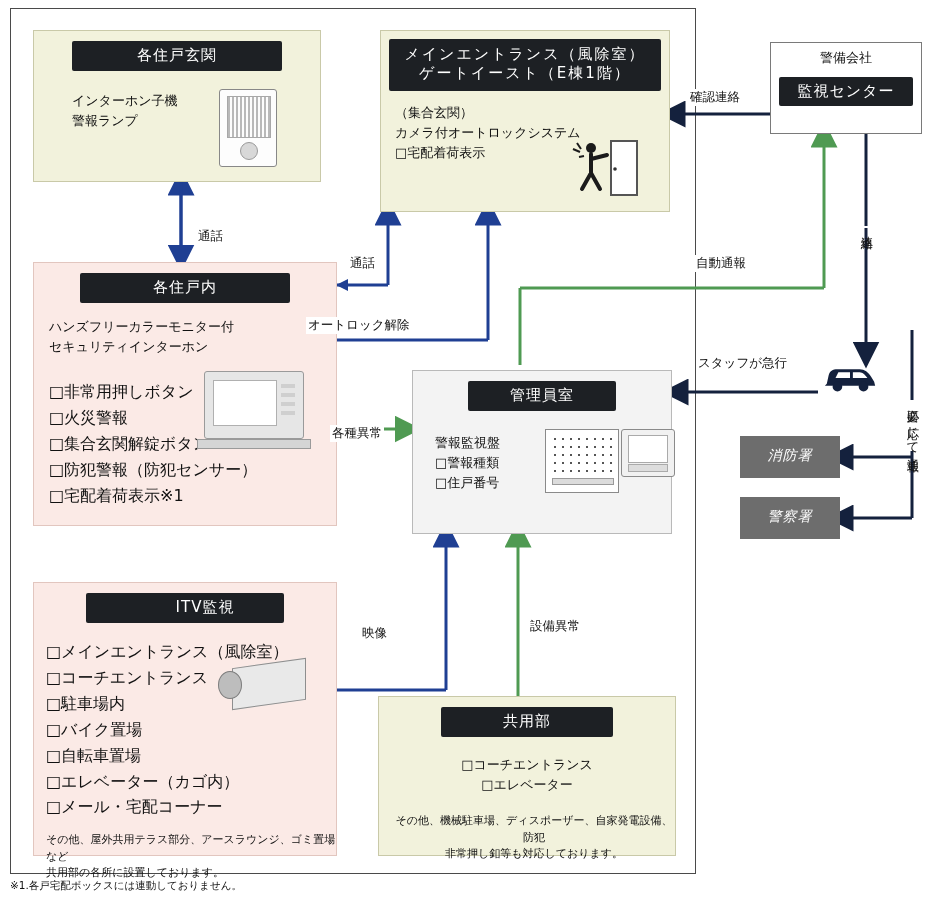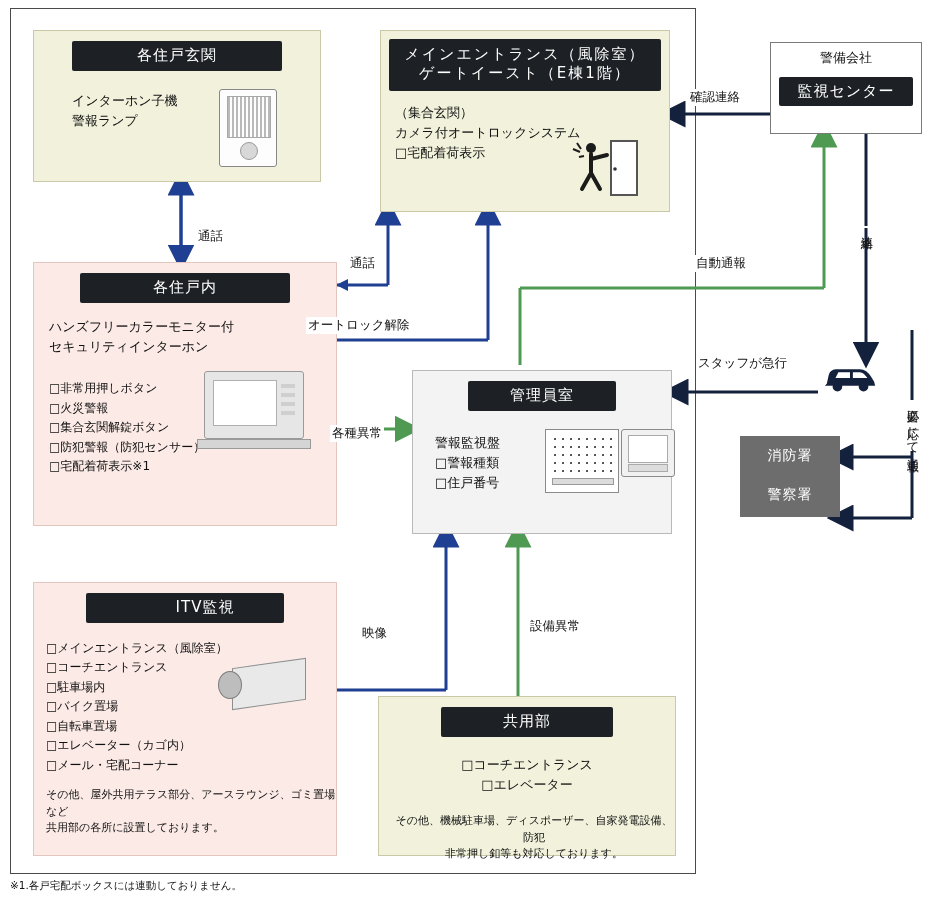--- a/index.html
+++ b/index.html
@@ -84,25 +84,25 @@
     position:absolute;left:6px;width:60px;height:5px;background:#dcdcdc;border:1px solid #9a9a9a;
   }
   .crtmon{
     width:52px;height:46px;background:#f1f1f1;border:1.5px solid #8a8a8a;border-radius:3px;
   }
   .crtmon .scr{position:absolute;left:6px;top:5px;width:38px;height:26px;background:#fff;border:1px solid #aaa;}
   .crtmon .ctrl{position:absolute;left:6px;top:34px;width:38px;height:6px;background:#ddd;border:1px solid #aaa;}
   .door-fig{width:68px;height:58px;}
   .grayblock{
     background:#6d6d6d;color:#ffffff;text-align:center;font-size:14px;
-    padding:8px 0;letter-spacing:1px;
+    padding:8px 0;letter-spacing:1px;font-style:italic;
   }
   .dept-box{position:absolute;}
   ul.plain{margin:0;padding:0;list-style:none;}
-  ul.plain li{font-size:12px;line-height:1.62;}
+  ul.plain li{font-size:16px;line-height:1.62;}
   .center{text-align:center;}
 </style>
 </head>
 <body>
 
 <div class="canvas">
 
   <div class="box outerframe"></div>
 
   <svg class="lines" viewBox="0 0 939 901">
@@ -278,21 +278,21 @@
       <circle cx="44" cy="27" r="5" fill="#14213d"></circle>
       <path d="M18 12 L30 12 L30 18 L15 18 Z" fill="#ffffff"></path>
       <path d="M33 12 L40 12 C43 12 46 15 48 18 L33 18 Z" fill="#ffffff"></path>
     </svg>
   </div>
 
   <div class="box dept-box" style="left:740px;top:436px;width:100px;height:42px;">
     <div class="grayblock" style="height:42px;box-sizing:border-box;padding-top:11px;">消防署</div>
   </div>
 
-  <div class="box dept-box" style="left:740px;top:475px;width:100px;height:42px;">
+  <div class="box dept-box" style="left:740px;top:497px;width:100px;height:42px;">
     <div class="grayblock" style="height:42px;box-sizing:border-box;padding-top:11px;">警察署</div>
   </div>
 
   <div class="edge-label" style="left:196px;top:228px;">通話</div>
   <div class="edge-label" style="left:348px;top:255px;">通話</div>
   <div class="edge-label" style="left:306px;top:317px;">オートロック解除</div>
   <div class="edge-label" style="left:330px;top:425px;">各種異常</div>
   <div class="edge-label" style="left:360px;top:625px;">映像</div>
   <div class="edge-label" style="left:528px;top:618px;">設備異常</div>
   <div class="edge-label" style="left:694px;top:255px;">自動通報</div>

